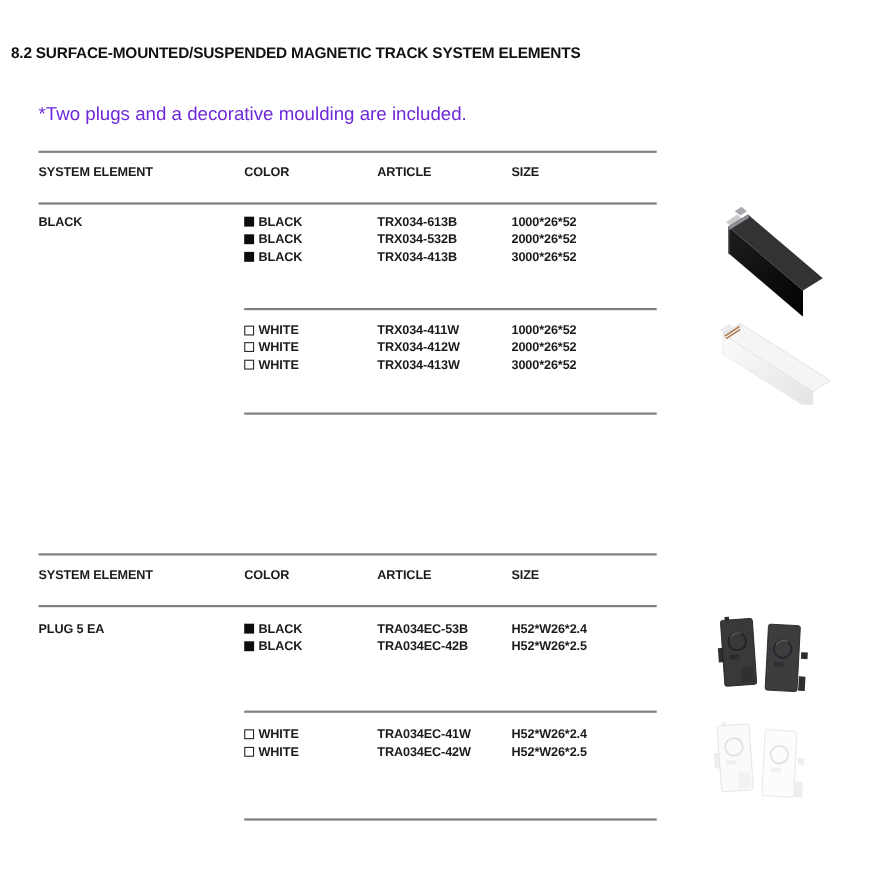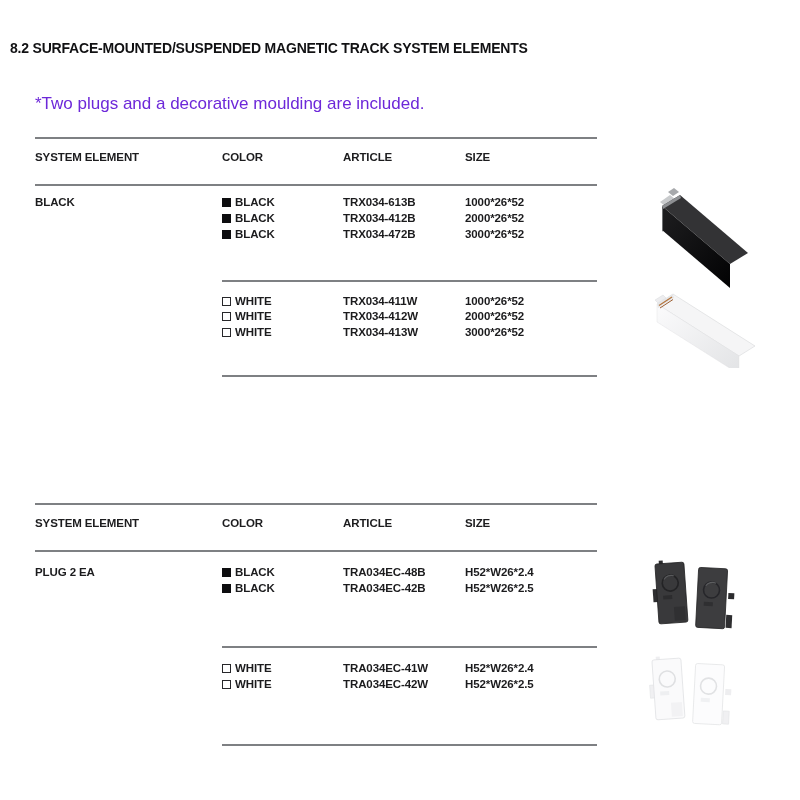--- a/index.html
+++ b/index.html
@@ -50,26 +50,26 @@
   <div class="rule full" style="top:184px"></div>
 
   <div class="trow" style="top:196px">
     <span class="c1">BLACK</span>
     <span class="c2"><span class="swatch black"></span><span>BLACK</span></span>
     <span class="c3">TRX034-613B</span>
     <span class="c4">1000*26*52</span>
   </div>
   <div class="trow" style="top:212px">
     <span class="c2"><span class="swatch black"></span><span>BLACK</span></span>
-    <span class="c3">TRX034-412B</span>
+    <span class="c3">TRX034-532B</span>
     <span class="c4">2000*26*52</span>
   </div>
   <div class="trow" style="top:228px">
     <span class="c2"><span class="swatch black"></span><span>BLACK</span></span>
-    <span class="c3">TRX034-472B</span>
+    <span class="c3">TRX034-413B</span>
     <span class="c4">3000*26*52</span>
   </div>
 
   <div class="rule part" style="top:280px"></div>
 
   <div class="trow" style="top:295px">
     <span class="c2"><span class="swatch white"></span><span>WHITE</span></span>
     <span class="c3">TRX034-411W</span>
     <span class="c4">1000*26*52</span>
   </div>
@@ -91,23 +91,23 @@
   <div class="trow thead" style="top:517px">
     <span class="c1">SYSTEM ELEMENT</span>
     <span class="c2">COLOR</span>
     <span class="c3">ARTICLE</span>
     <span class="c4">SIZE</span>
   </div>
 
   <div class="rule full" style="top:550px"></div>
 
   <div class="trow" style="top:566px">
-    <span class="c1">PLUG 2 EA</span>
-    <span class="c2"><span class="swatch black"></span><span>BLACK</span></span>
-    <span class="c3">TRA034EC-48B</span>
+    <span class="c1">PLUG 5 EA</span>
+    <span class="c2"><span class="swatch black"></span><span>BLACK</span></span>
+    <span class="c3">TRA034EC-53B</span>
     <span class="c4">H52*W26*2.4</span>
   </div>
   <div class="trow" style="top:582px">
     <span class="c2"><span class="swatch black"></span><span>BLACK</span></span>
     <span class="c3">TRA034EC-42B</span>
     <span class="c4">H52*W26*2.5</span>
   </div>
 
   <div class="rule part" style="top:646px"></div>
 

